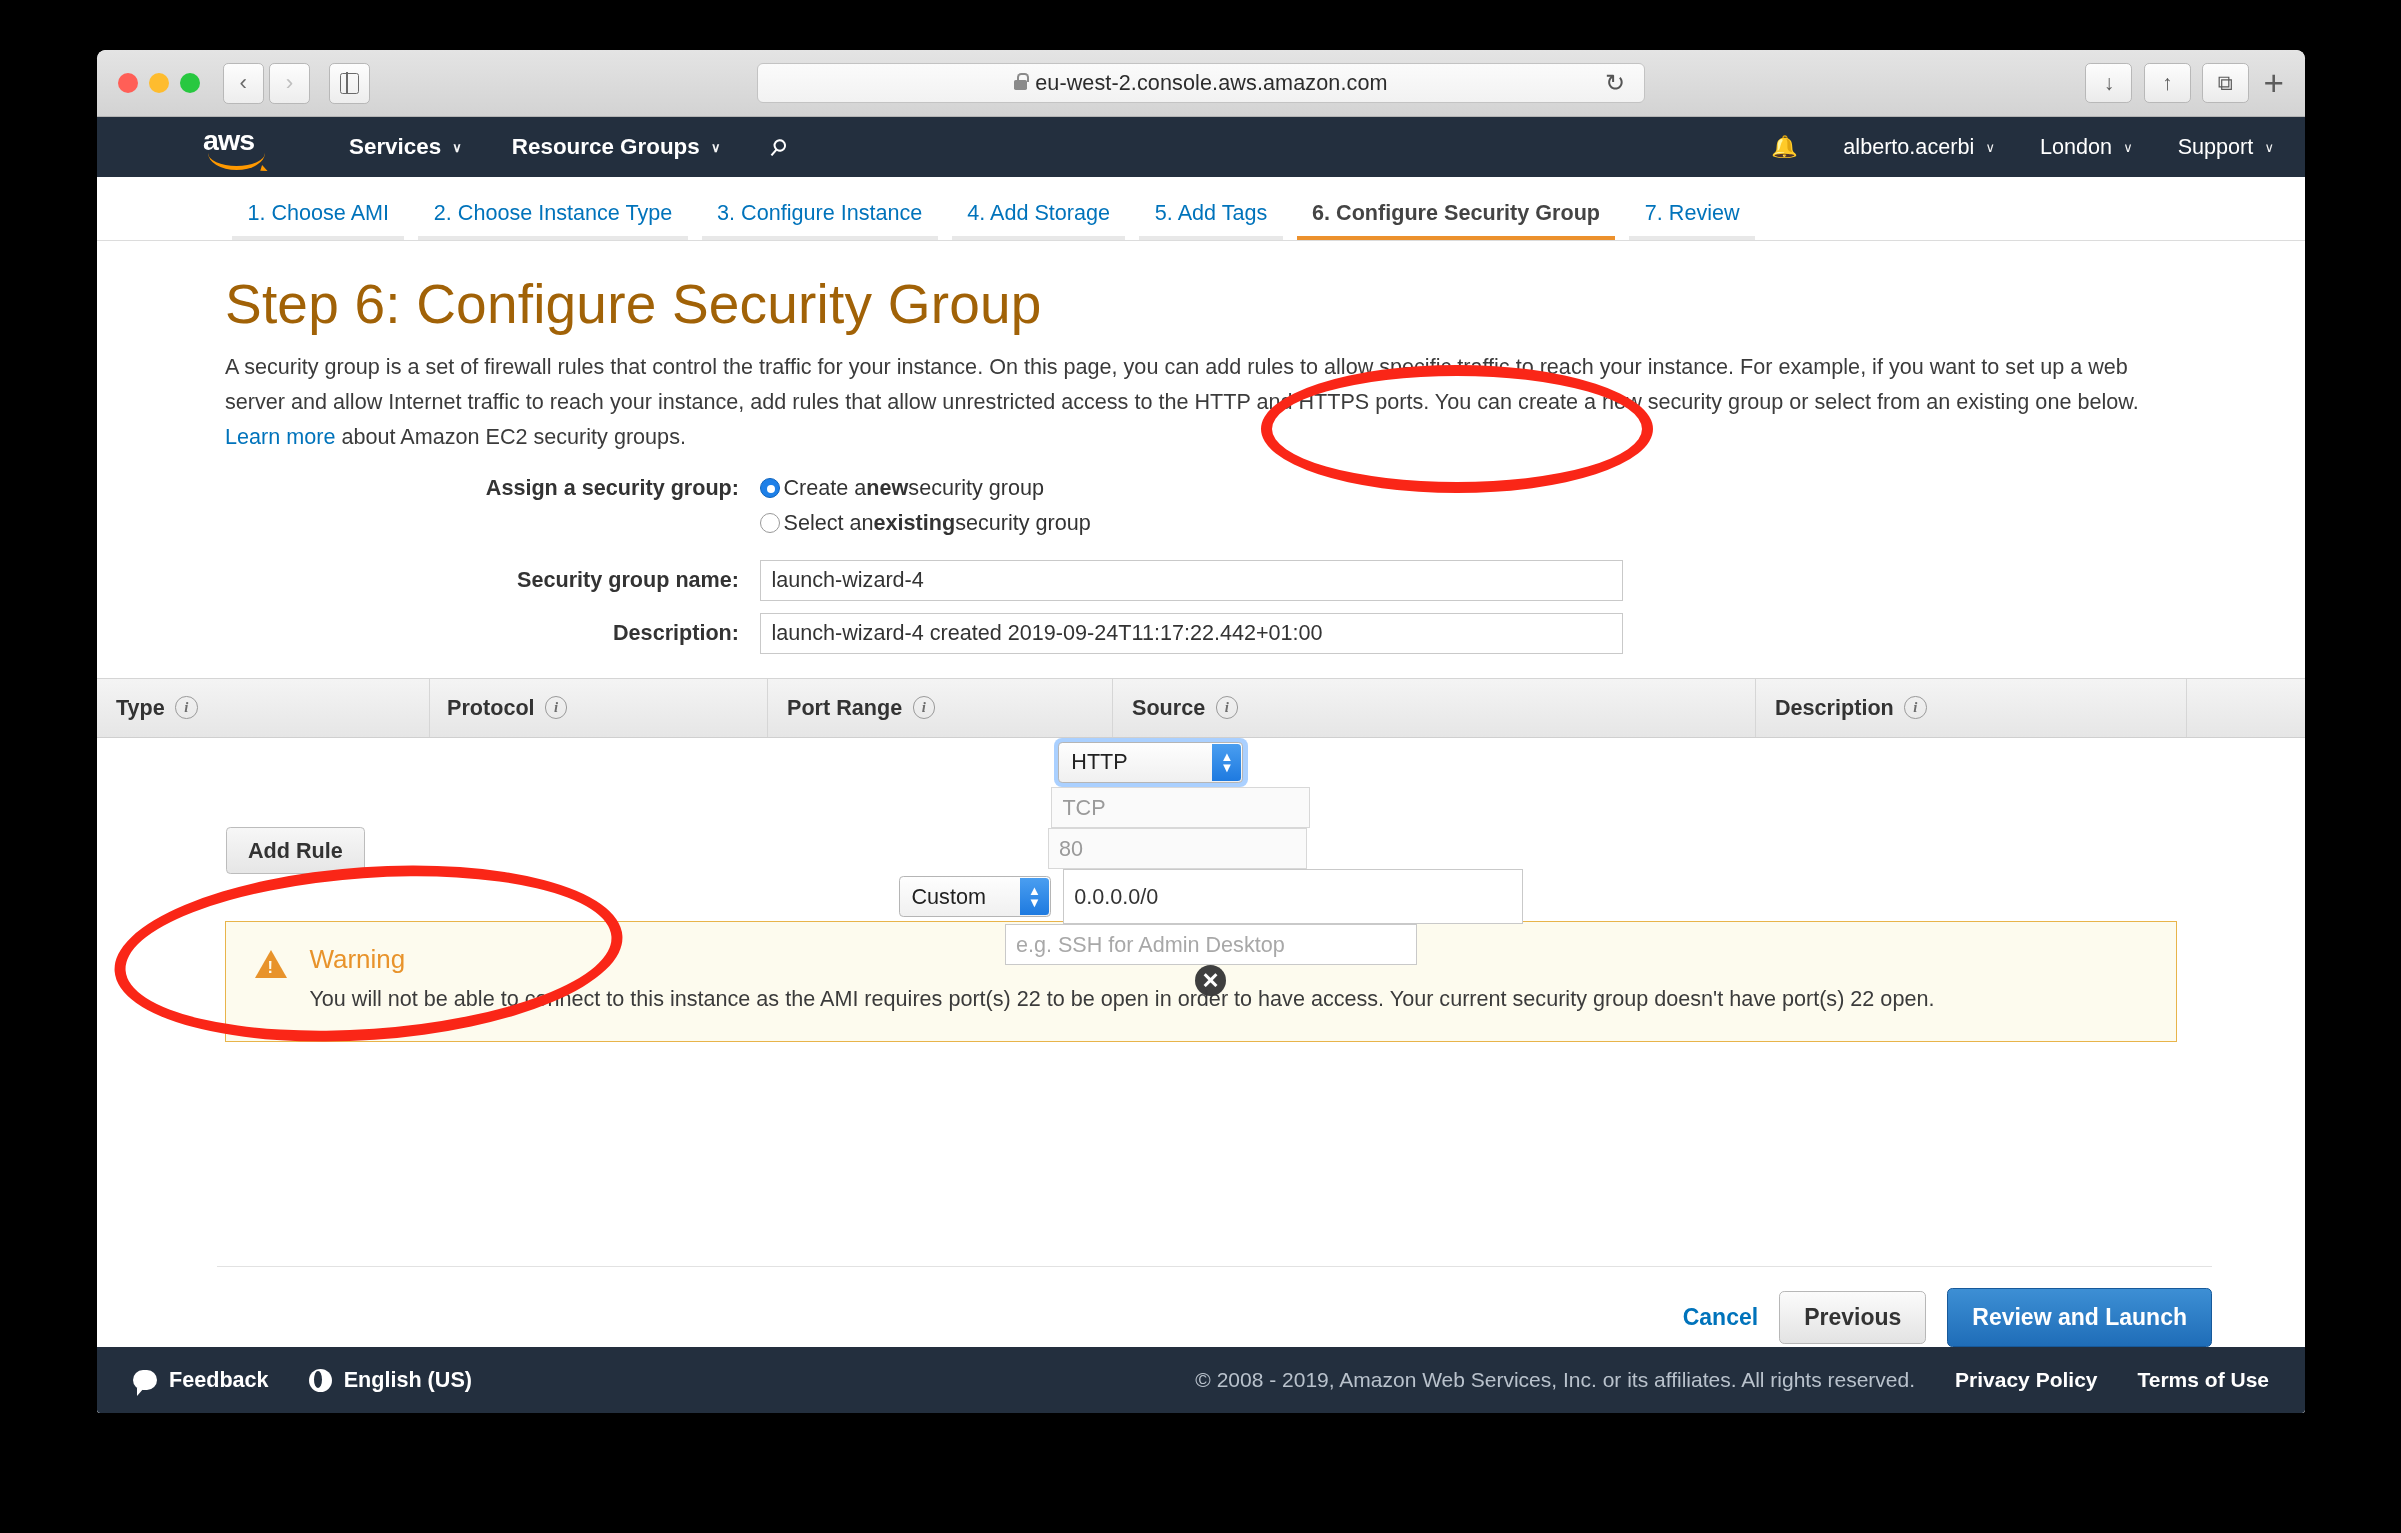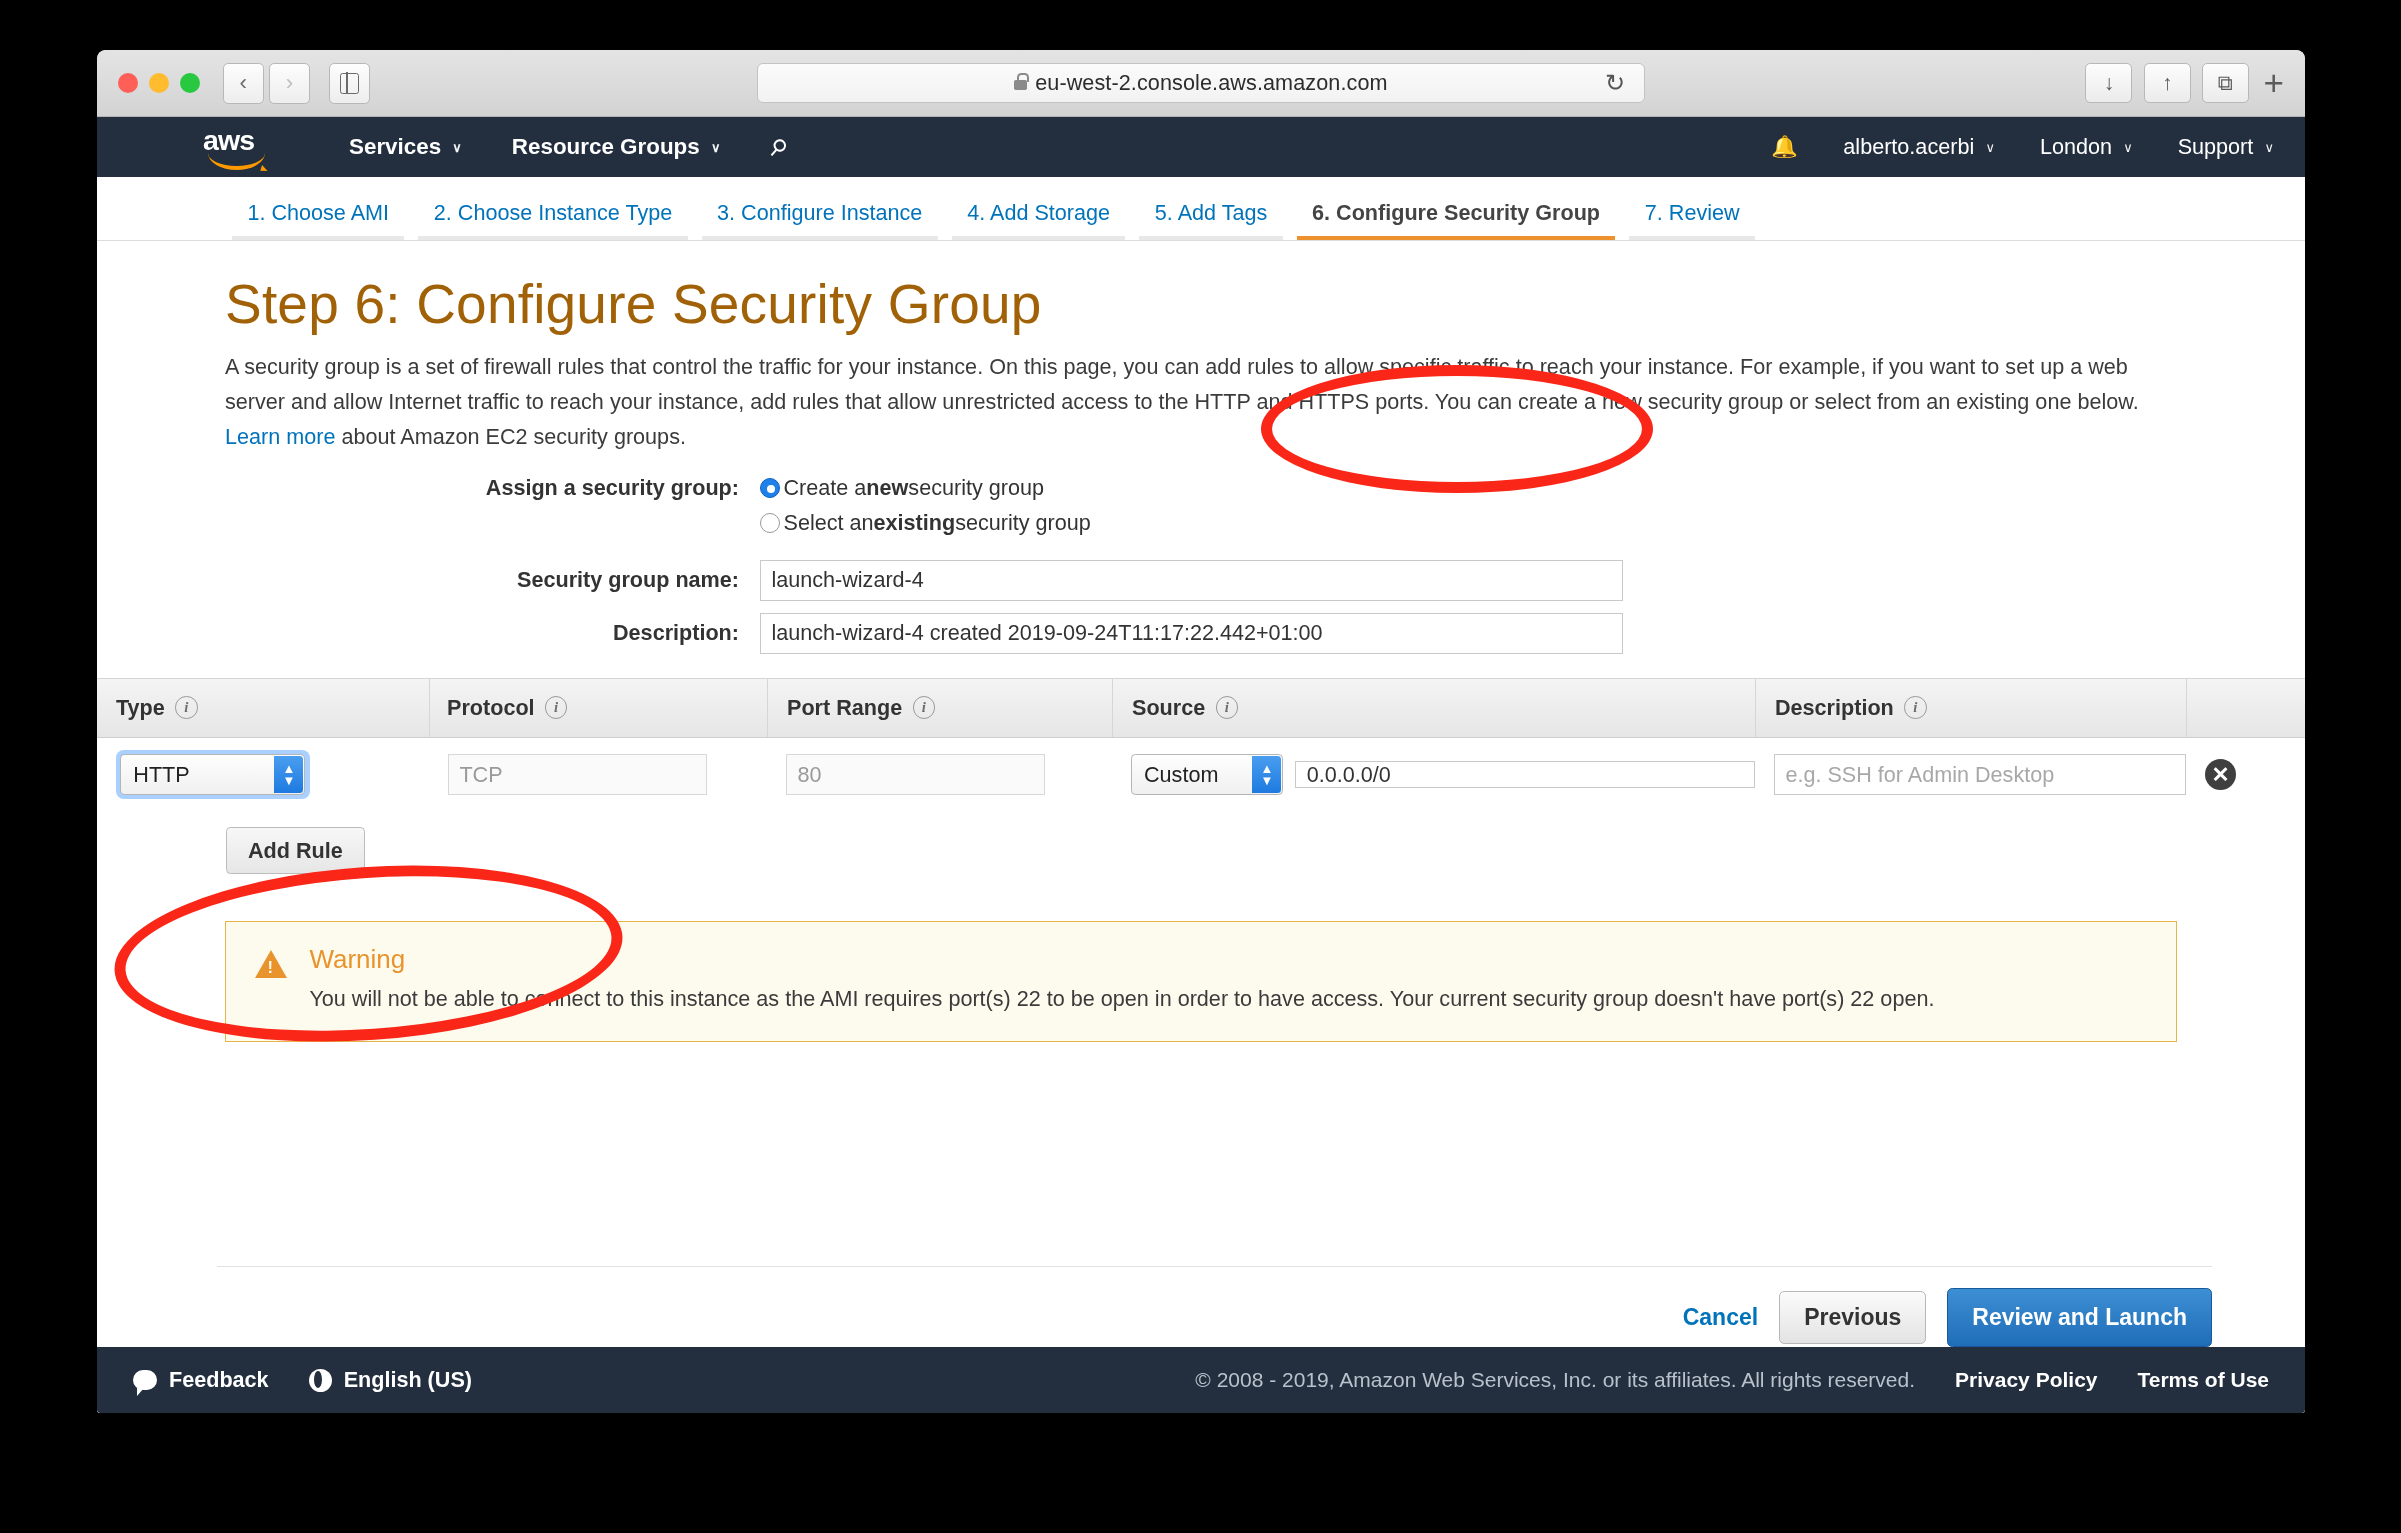--- a/index.html
+++ b/index.html
@@ -197,21 +197,21 @@
     display: flex; align-items: center; justify-content: center;
     flex: none;
   }
   .col-type { width: 332px; }
   .col-proto { width: 338px; padding-left: 17px; }
   .col-port { width: 345px; }
   .col-source { width: 643px; }
   .col-desc { width: 431px; }
   .col-x { flex: 1; }
 
-  .trow { display: flex; align-items: center; height: 74px; background:#fff; }
+  .trow { display: flex; align-items: center; height: 74px; background:#fff;flex-direction:column; }
   .td { padding-left: 19px; display: flex; align-items: center; }
 
   .select {
     height: 41px; background: linear-gradient(to bottom,#fefefe,#f0f0f0);
     border: 0.9px solid #b5b5b5; border-radius: 4.3px;
     display: inline-flex; align-items: center;
     font-size: 21.6px; color: #222; position: relative;
     padding: 0 12px;
   }
   .select .stepper {
@@ -496,21 +496,21 @@
           <span class="disabledinput">TCP</span>
         </div>
         <div class="td col-port">
           <span class="disabledinput">80</span>
         </div>
         <div class="td col-source">
           <span class="select source">
             <span>Custom</span>
             <span class="stepper">▲<br>▼</span>
           </span>
-          <input class="txtinput srcinput" style="margin-left: 12px; height: 27px;" value="0.0.0.0/0">
+          <input class="txtinput srcinput" style="margin-left: 12px; height: 55px;" value="0.0.0.0/0">
         </div>
         <div class="td col-desc">
           <input class="txtinput descinput" style="height: 41px;" placeholder="e.g. SSH for Admin Desktop">
         </div>
         <div class="td col-x">
           <span class="delx">✕</span>
         </div>
       </div>
     </div>
 

